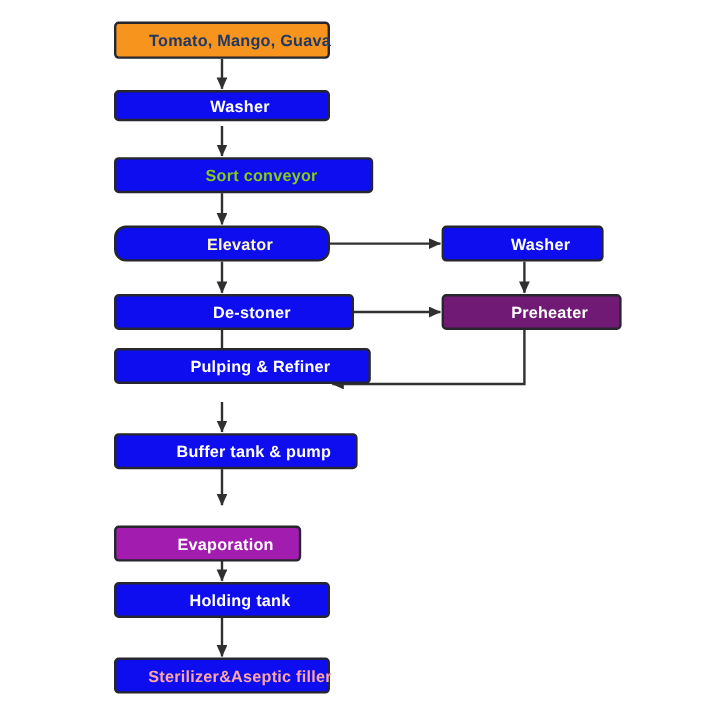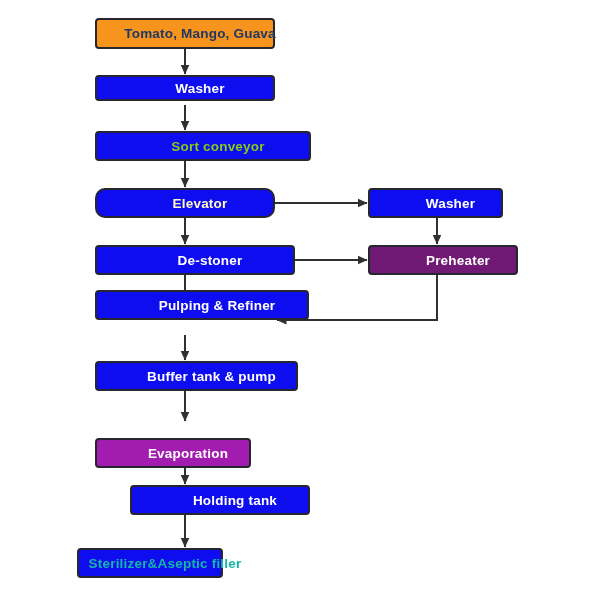--- a/index.html
+++ b/index.html
@@ -81,24 +81,24 @@
       </div>
       <div class="node" style="left: 95px; top: 290px; width: 214px; height: 30px; background: rgb(13, 13, 240); color: rgb(255, 255, 255);">
         <span>Pulping &amp; Refiner</span>
       </div>
       <div class="node" style="left: 95px; top: 361px; width: 203px; height: 30px; background: rgb(13, 13, 240); color: rgb(255, 255, 255);">
         <span>Buffer tank &amp; pump</span>
       </div>
       <div class="node" style="left: 95px; top: 422px; width: 156px; height: 30px; background: #a21caf; color: rgb(255, 255, 255); margin-top: 16px;">
         <span>Evaporation</span>
       </div>
-      <div class="node" style="left: 95px; top: 485px; width: 180px; height: 30px; background: rgb(13, 13, 240); color: rgb(255, 255, 255); margin-left: 35px;">
+      <div class="node" style="left: 95px; top: 485px; width: 180px; height: 30px; background: rgb(13, 13, 240); color: rgb(255, 255, 255);">
         <span>Holding tank</span>
       </div>
-      <div class="node" style="left: 77px; top: 548px; width: 146px; height: 30px; background: rgb(13, 13, 240); color: #14b8a6;">
+      <div class="node" style="left: 95px; top: 548px; width: 180px; height: 30px; background: rgb(13, 13, 240); color: #fca5a5;">
         <span>Sterilizer&amp;Aseptic filler</span>
       </div>
       <div class="node" style="left: 368px; top: 188px; width: 135px; height: 30px; background: rgb(13, 13, 240); color: rgb(255, 255, 255);">
         <span>Washer</span>
       </div>
       <div class="node" style="left: 368px; top: 245px; width: 150px; height: 30px; background: #701a75; color: rgb(255, 255, 255);">
         <span>Preheater</span>
       </div>
     </div>
 </div>

